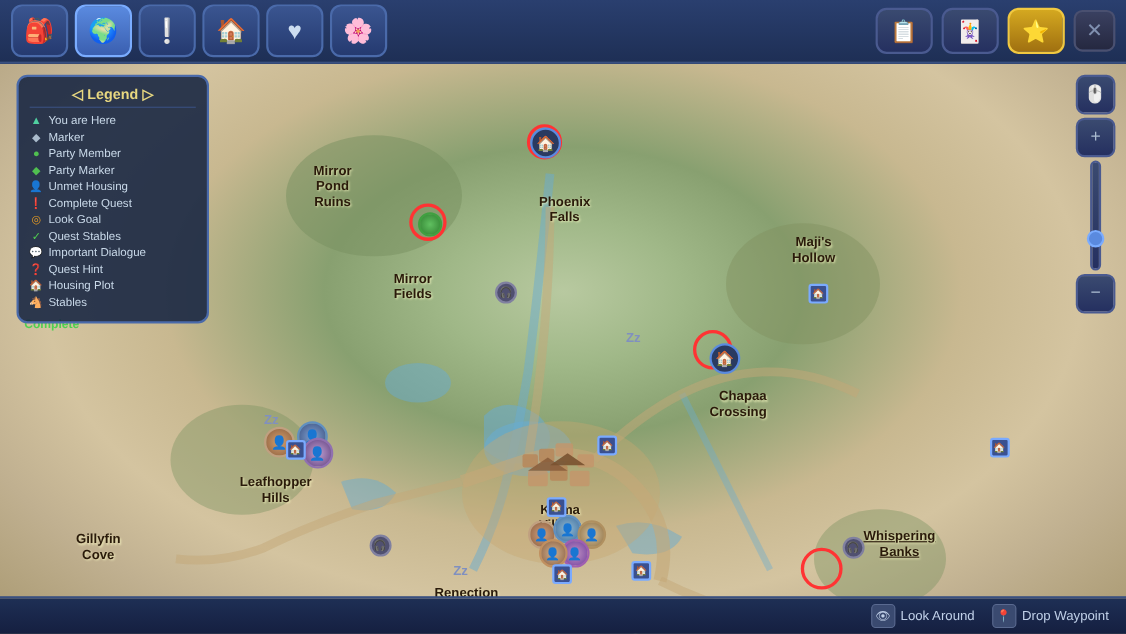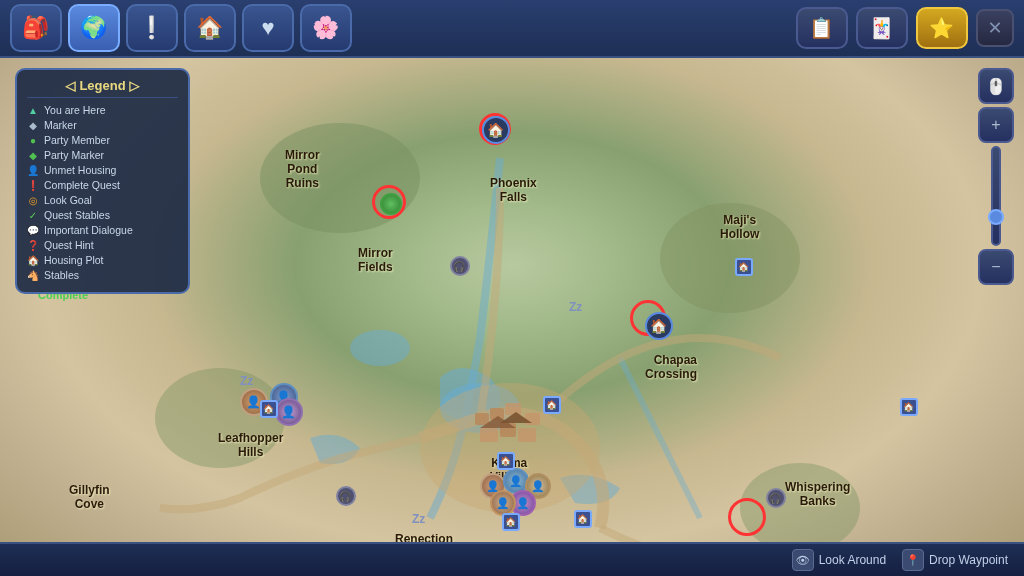--- a/index.html
+++ b/index.html
@@ -408,21 +408,21 @@
   <div class="map-label" style="left:358px;top:188px;">Mirror<br>Fields</div>
   <div class="map-label" style="left:720px;top:155px;">Maji's<br>Hollow</div>
   <div class="map-label" style="left:645px;top:295px;text-align:right;">Chapaa<br>Crossing</div>
   <div class="map-label" style="left:218px;top:373px;">Leafhopper<br>Hills</div>
   <div class="map-label" style="left:69px;top:425px;">Gillyfin<br>Cove</div>
   <div class="map-label" style="left:490px;top:398px;">Kilima<br>Village</div>
   <div class="map-label" style="left:395px;top:474px;">Renection<br>Fields</div>
 
   <div class="map-label" style="left:558px;top:504px;">Mayor's<br>Estate</div>
 
-  <div class="map-label" style="left:785px;top:422px;">Whispering<br>Banks</div>
+  <div class="map-label" style="left:785px;top:422px;text-decoration:underline;">Whispering<br>Banks</div>
 
   <div class="red-circle" style="left:479px;top:55px;width:32px;height:32px;"></div>
   <div class="red-circle" style="left:372px;top:127px;width:34px;height:34px;"></div>
   <div class="red-circle" style="left:630px;top:242px;width:36px;height:36px;"></div>
   <div class="red-circle" style="left:728px;top:440px;width:38px;height:38px;"></div>
 
   <div class="house-marker" style="left:482px;top:58px;">🏠</div>
   <div class="house-marker" style="left:645px;top:254px;">🏠</div>
 
   <div style="position:absolute;left:380px;top:135px;width:22px;height:22px;background:radial-gradient(circle,#60c060,#308030);border-radius:50%;border:2px solid #40a040;z-index:4;"></div>
@@ -446,21 +446,21 @@
   <div style="position:absolute;left:900px;top:340px;width:18px;height:18px;background:#3a5090;border:2px solid #7aaaff;border-radius:3px;z-index:4;display:flex;align-items:center;justify-content:center;font-size:9px;color:white;">🏠</div>
 
   <div class="headphone-marker" style="left:450px;top:198px;">🎧</div>
   <div class="headphone-marker" style="left:336px;top:428px;">🎧</div>
   <div class="headphone-marker" style="left:766px;top:430px;">🎧</div>
 
   <div class="zz-marker" style="left:240px;top:316px;">Zz</div>
   <div class="zz-marker" style="left:569px;top:242px;">Zz</div>
   <div class="zz-marker" style="left:412px;top:454px;">Zz</div>
 
-  <div class="complete-text" style="left:38px;top:231px;text-align:right;">Complete</div>
+  <div class="complete-text" style="left:22px;top:231px;text-align:right;">Complete</div>
 
 
   <div id="legend">
     <div class="legend-title">
       <span style="color:#e8d880;">◁</span>
       <span>Legend</span>
       <span style="color:#e8d880;">▷</span>
     </div>
     <div class="legend-item">
       <span class="legend-icon" style="color:#50d0a0;">▲</span>

